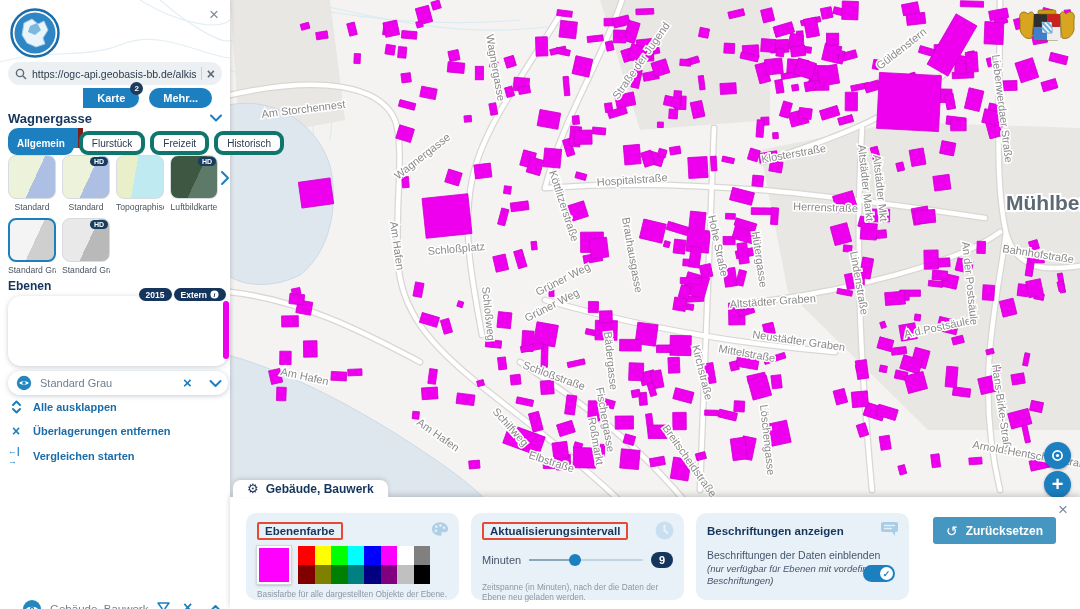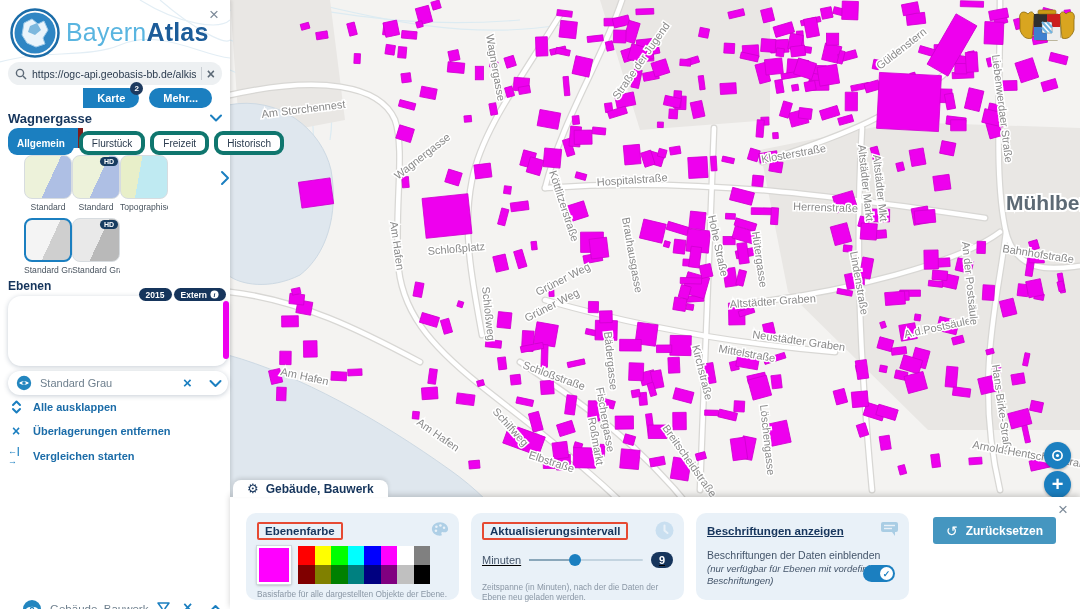--- a/index.html
+++ b/index.html
@@ -49,21 +49,21 @@
 
   .section-label { position:absolute; left:8px; font-size:13px; font-weight:bold; color:#16355c; }
   .chev { stroke:#1b7fc0; stroke-width:2; fill:none; stroke-linecap:round; stroke-linejoin:round; }
 
   .tabsrow { position:absolute; left:8px; top:131px; display:flex; gap:5px; }
   .tab { height:24px; border-radius:9px; font-size:10px; display:flex; align-items:center;
     padding:0 9px; cursor:pointer; }
   .tab.active { background:#1b7fc0; color:#fff; font-weight:bold; }
   .tab.idle { border:4px solid #0f766e; color:#2b3b4e; background:#fff; }
 
-  .thumbs { position:absolute; left:24px; display:flex; }
+  .thumbs { position:absolute; left:8px; display:flex; gap:6px; }
   .thumb { width:48px; cursor:pointer; }
   .thumb-img { width:48px; height:44px; border-radius:8px; position:relative; border:1px solid #d7dce0; overflow:hidden; }
   .thumb.selected .thumb-img { border:2px solid #1b7fc0; }
   .hd-badge { position:absolute; right:1px; top:1px; background:#173c60; color:#fff;
     font-size:7px; font-weight:bold; border-radius:7px; padding:1px 4px; }
   .thumb-label { font-size:8.6px; color:#4a5560; text-align:center; margin-top:3px;
     white-space:nowrap; overflow:hidden; }
   .ti-standard { background:linear-gradient(115deg,#edf2da 55%,#aebfe4 55%); }
   .ti-topo     { background:linear-gradient(100deg,#e8efc9 40%,#bfeaf2 40%); }
   .ti-aerial   { background:linear-gradient(115deg,#3d5743 55%,#5d7a68 55%); }
@@ -95,31 +95,31 @@
     display:flex; align-items:center; gap:7px; padding:0 14px; }
   .bp-tab .bp-gear { color:#16355c; font-size:13px; }
   .bp-tab .bp-title { font-size:12px; font-weight:bold; color:#16355c; white-space:nowrap; }
   .bp-close { position:absolute; right:12px; top:3px; font-size:17px; color:#7d8b99; cursor:pointer; }
 
   .bp-card { position:absolute; top:16px; width:213px; height:87px;
     background:#e9f1f8; border-radius:10px; padding:8px 11px; }
   #card-color { left:16px; } #card-interval { left:241px; } #card-labels { left:466px; }
   .card-title-box { display:inline-block; border:2px solid #e64a33; border-radius:2px;
     padding:1px 6px; font-size:11.5px; font-weight:bold; color:#16355c; background:#fff0; }
-  .card-title { font-size:11.5px; font-weight:bold; color:#16355c;text-decoration:underline; }
+  .card-title { font-size:11.5px; font-weight:bold; color:#16355c; }
   .card-icon { position:absolute; right:10px; top:8px; }
   .card-caption { font-size:8.3px; color:#8a97a5; line-height:1.25; margin-top:5px; }
 
   .swatch-row { display:flex; align-items:flex-start; margin-top:6px; gap:7px; }
   .swatch-selected { width:34px; height:38px; border:2px solid #fff; outline:1px solid #cfd8df;
     box-shadow:0 1px 3px rgba(0,0,0,.35); }
   .palette { display:grid; grid-template-columns:repeat(8,16.5px); grid-auto-rows:19px; }
   .pal-cell { width:16.5px; height:19px; cursor:pointer; }
 
-  .interval-row { display:flex; align-items:center; margin-top:12px; gap:8px;text-decoration:underline; }
+  .interval-row { display:flex; align-items:center; margin-top:12px; gap:8px; }
   .interval-label { font-size:11px; color:#44556a; }
   .interval-track { position:relative; flex:1; height:2px; background:#c3d4e0; border-radius:1px; }
   .interval-fill { position:absolute; left:0; top:0; height:2px; width:35%; background:#8aa7ba; }
   .interval-thumb { position:absolute; left:35%; top:-5px; width:12px; height:12px;
     border-radius:50%; background:#1b7fc0; cursor:pointer; }
   .interval-badge { background:#16355c; color:#fff; font-size:11px; font-weight:bold;
     border-radius:10px; padding:2px 8px; }
 
   .labels-text { font-size:10.5px; color:#44556a; margin-top:10px; line-height:1.3; }
   .labels-note { font-size:9.5px; color:#44556a; font-style:italic; line-height:1.25; }
@@ -640,23 +640,20 @@
     </svg>
 
     <span class="panel-close">×</span>
 
     <svg class="logo" viewBox="0 0 50 50">
       <circle cx="25" cy="25" r="23.5" fill="#ffffff" stroke="#1b6ca8" stroke-width="2.5"></circle>
       <circle cx="25" cy="25" r="20.5" fill="#2f86c4"></circle>
       <path d="M14,15 L22,11 L28,16 L34,13 L38,22 L33,30 L35,36 L26,39 L17,35 L12,27 Z" fill="#eaf4fb" stroke="#9cc9e8" stroke-width="1"></path>
       <path d="M20,18 L27,15 L31,22 L25,27 L18,24 Z" fill="#7db8de"></path>
     </svg>
-    <div class="logo-text">
-      <span class="lt1">Bayern</span><span class="lt2">Atlas</span>
-    </div>
 
     <div class="searchbar">
       <svg width="12" height="12" viewBox="0 0 12 12" style="margin-right:5px">
         <circle cx="5" cy="5" r="3.6" fill="none" stroke="#5d6a77" stroke-width="1.4"></circle>
         <line x1="8" y1="8" x2="11" y2="11" stroke="#5d6a77" stroke-width="1.4"></line>
       </svg>
       <input value="https://ogc-api.geobasis-bb.de/alkis-verein" style="">
       <div class="search-divider"></div>
       <span class="search-clear">×</span>
     </div>
@@ -691,20 +688,26 @@
         </div>
         <div class="thumb">
           <div class="thumb-img ti-standard">
             <span class="hd-badge">HD</span>
           </div>
           <div class="thumb-label">Standard</div>
         </div>
         <div class="thumb">
           <div class="thumb-img ti-topo"></div>
           <div class="thumb-label">Topographisch</div>
+        </div>
+        <div class="thumb">
+          <div class="thumb-img ti-aerial">
+            <span class="hd-badge">HD</span>
+          </div>
+          <div class="thumb-label">Luftbildkarte</div>
         </div>
       </div>
     <svg class="thumb-next" width="10" height="16">
       <polyline class="chev" points="2,2 8,8 2,14"></polyline>
     </svg>
     <div class="thumbs" id="thumbs-row2" style="top:218px">
         <div class="thumb selected">
           <div class="thumb-img ti-gray"></div>
           <div class="thumb-label">Standard Grau</div>
         </div>

